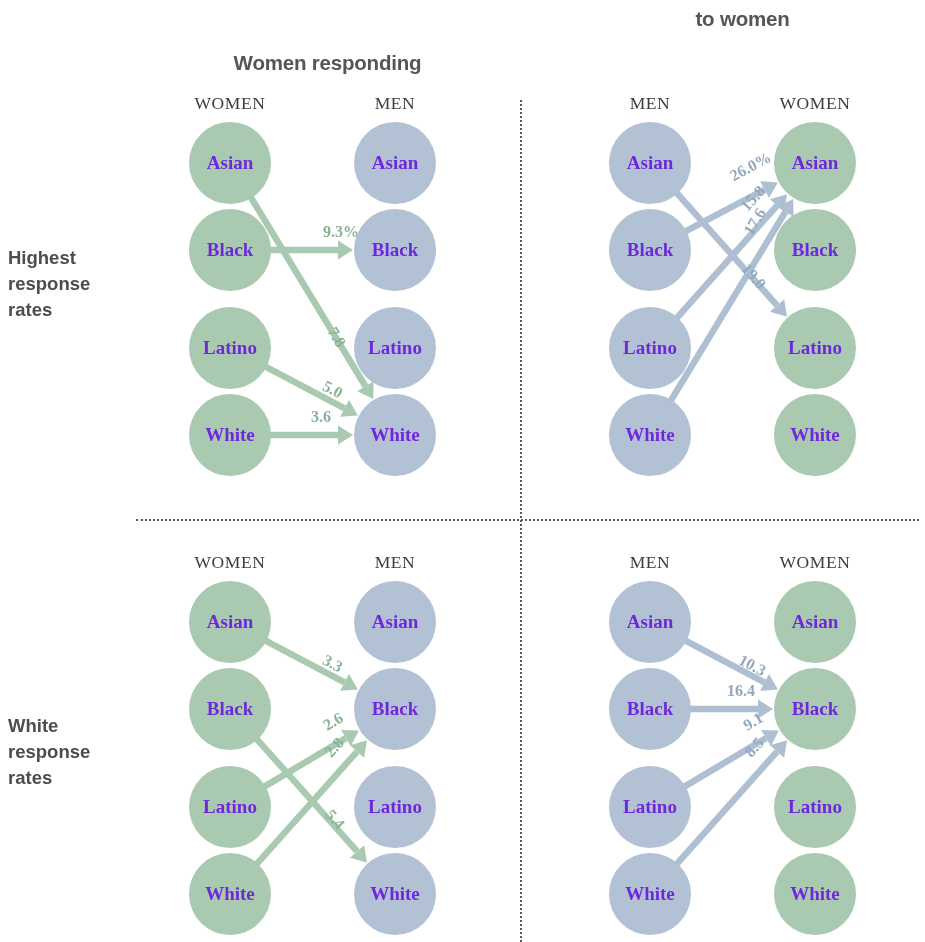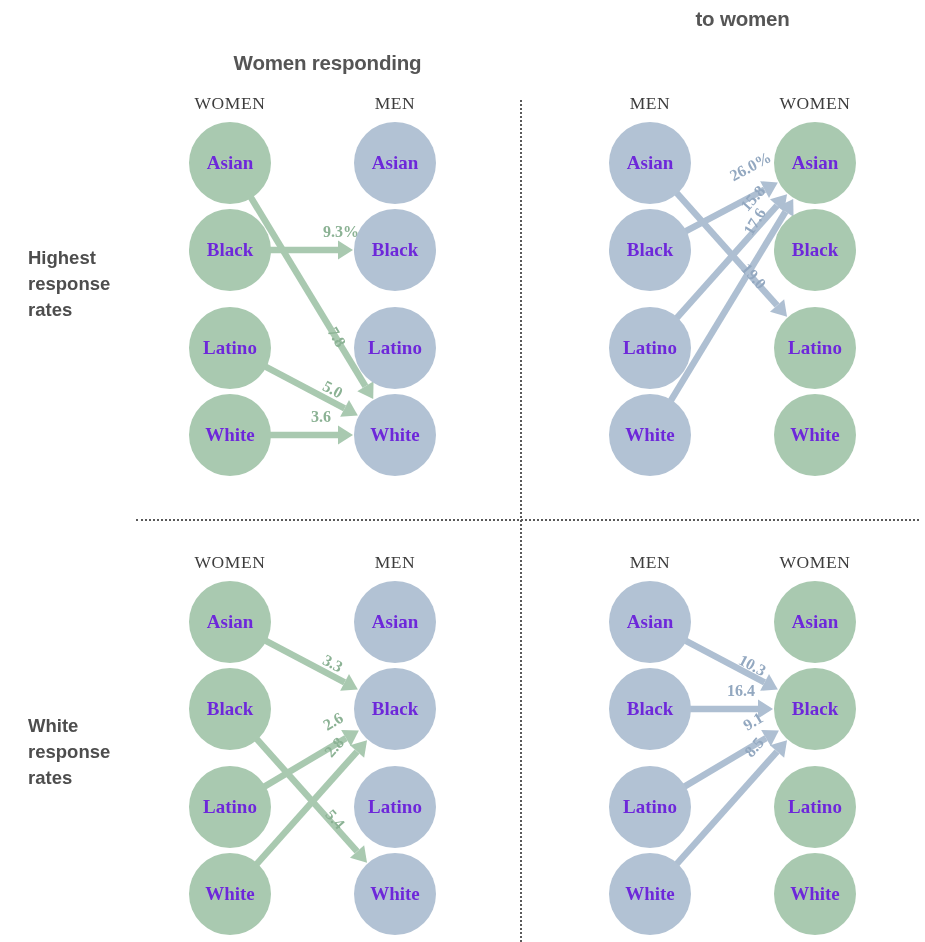--- a/index.html
+++ b/index.html
@@ -45,21 +45,21 @@
     width: 125px;
     font-family: "Liberation Sans", sans-serif;
     font-weight: bold;
     font-size: 18.5px;
     line-height: 26px;
     color: #4d4d4d;
     text-align: left;
   }
   #row-label-top    { top: 245px; }
   #row-label-bottom { top: 713px; }
-  .row-label .l { display:block;margin-left:20px; }
+  .row-label .l { display:block; }
 
   
   .divider-h {
     position: absolute;
     left: 136px;
     top: 519px;
     width: 783px;
     height: 0;
     border-top: 2px dotted #5a5a5a;
   }

